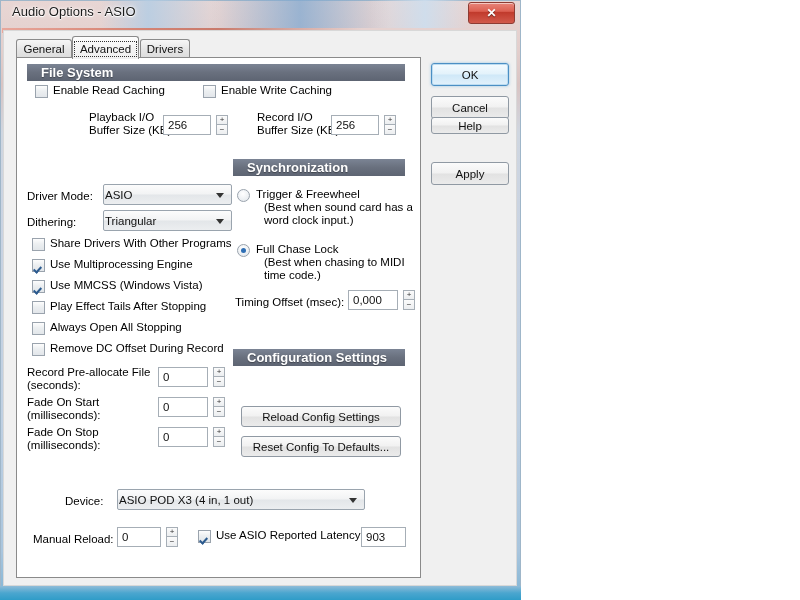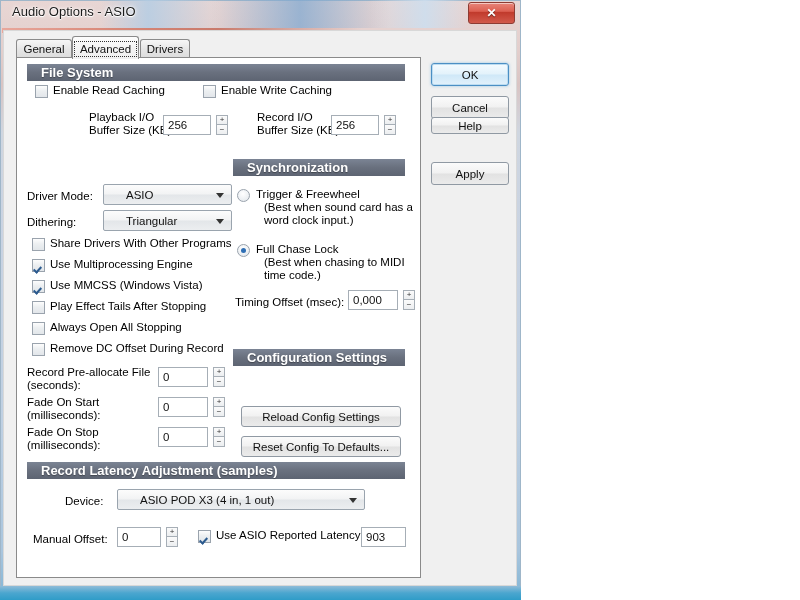--- a/index.html
+++ b/index.html
@@ -229,21 +229,21 @@
   .combo {
     position: absolute;
     height: 21px;
     box-sizing: border-box;
     border: 1px solid #9aa4ae;
     border-radius: 2px;
     background: linear-gradient(180deg, #fcfcfc 0%, #f2f3f4 48%, #e3e6e9 52%, #eceef0 100%);
     font-size: 11.5px;
     color: #111;
     display: flex; align-items: center;
-    padding-left: 22px;
+    padding-left: 1px;
     cursor: pointer;
   }
   .combo .arrow {
     position: absolute; right: 7px; top: 50%;
     margin-top: -2px;
     width: 0; height: 0;
     border-left: 4px solid transparent;
     border-right: 4px solid transparent;
     border-top: 5px solid #333;
   }
@@ -410,29 +410,28 @@
       <div class="spin" style="left:386px; top:232px;">
         <div class="sb up">+</div>
         <div class="sb dn">−</div>
       </div>
 
       <div class="sect-hdr" style="left:216px; top:291px; width:172px;">Configuration Settings</div>
 
       <div class="btn" style="left:224px; top:348px; width:160px; height:21px;">Reload Config Settings</div>
       <div class="btn" style="left:224px; top:378px; width:160px; height:21px;">Reset Config To Defaults...</div>
 
-      <div class="sect-hdr" style="left:10px; top:404px; width:378px;">Record Latency Adjustment (samples)</div>
 
       <div class="lbl" style="left:48px; top:437px;">Device:</div>
       <div class="combo" style="left:100px; top:431px; width:248px;">
         <span>ASIO POD X3 (4 in, 1 out)</span>
         <span class="arrow"></span>
       </div>
 
-      <div class="lbl" style="left:16px; top:475px;">Manual Offset:</div>
+      <div class="lbl" style="left:16px; top:475px;">Manual Reload:</div>
       <input class="tbox" style="left: 100px; top: 469px; width: 44px;" type="text" value="0">
       <div class="spin" style="left:149px; top:469px;">
         <div class="sb up">+</div>
         <div class="sb dn">−</div>
       </div>
 
       <div class="cbrow" style="left:181px; top:472px;">
         <div class="cb checked"></div>
         <span class="cbtxt">Use ASIO Reported Latency:</span>
       </div>

